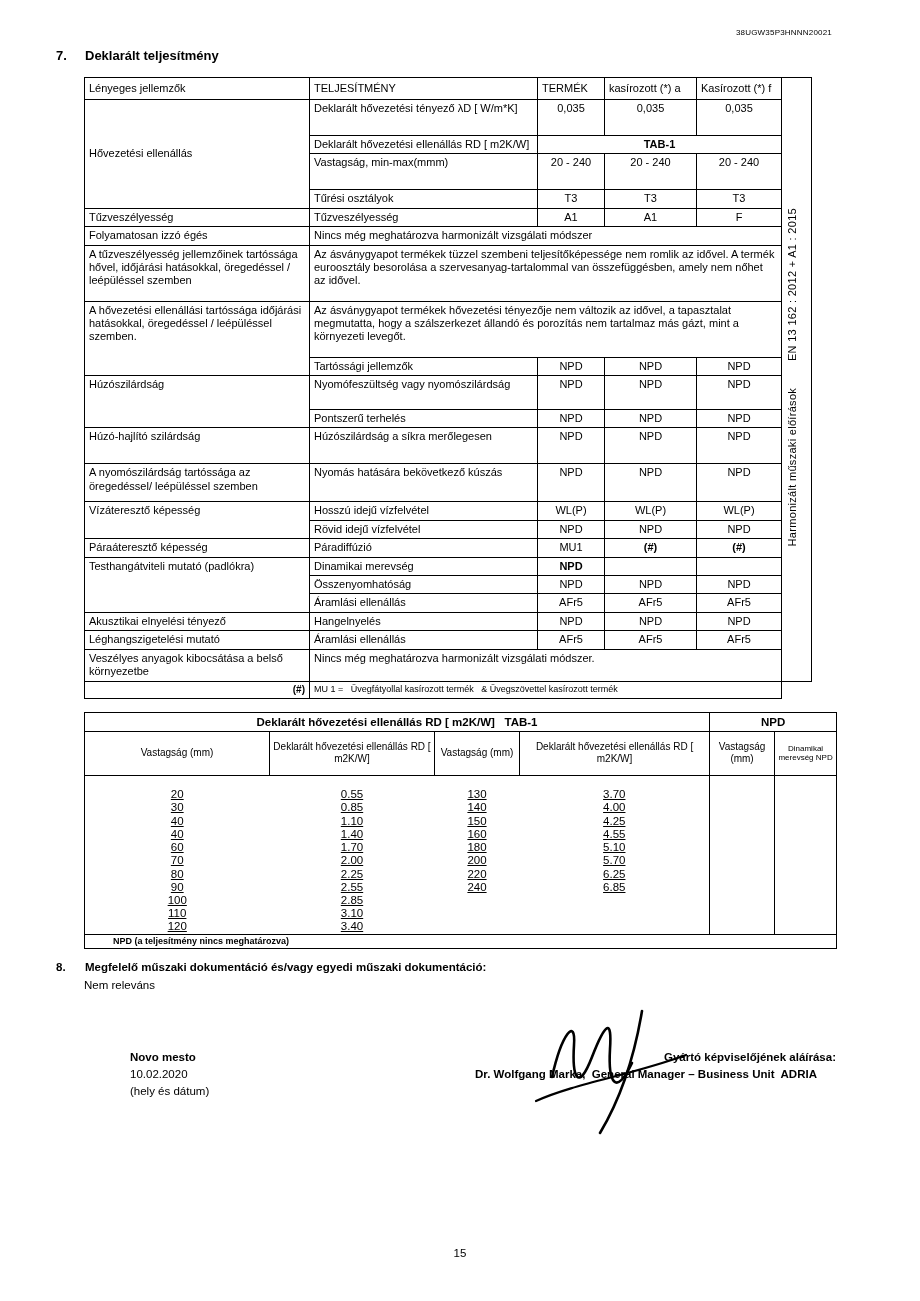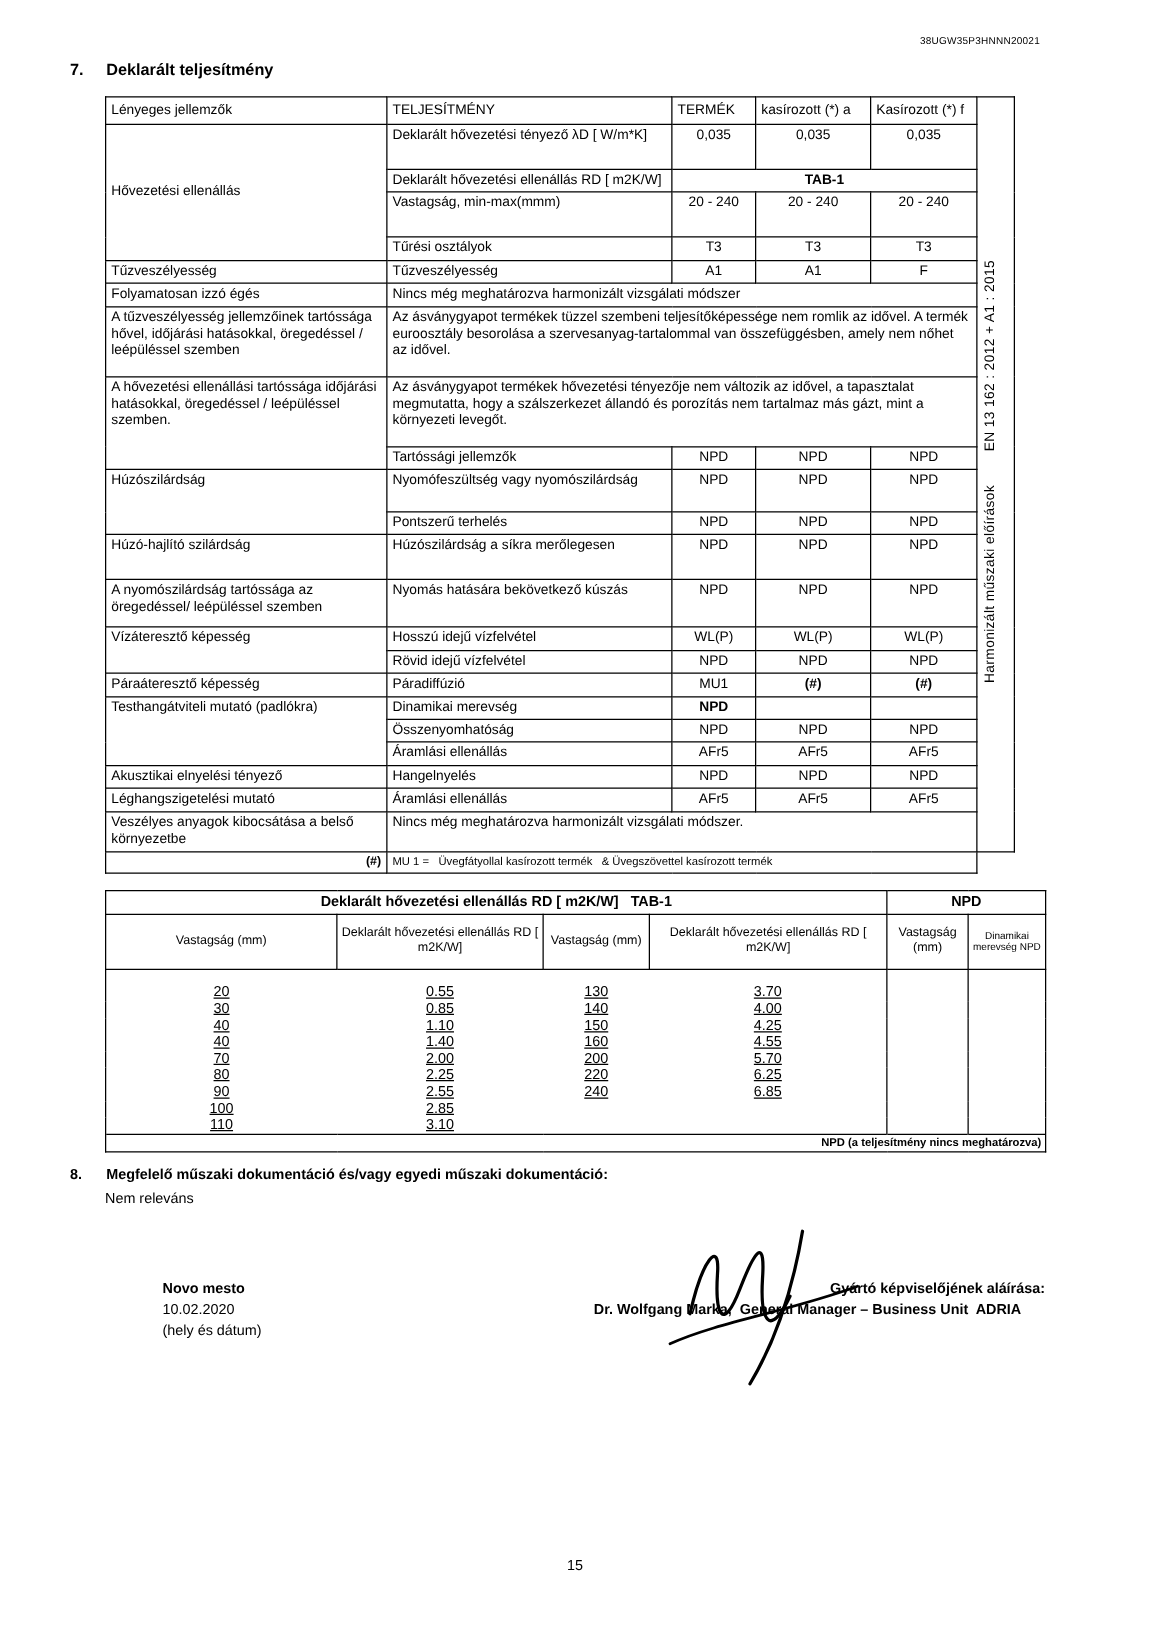--- a/index.html
+++ b/index.html
@@ -34,21 +34,21 @@
   .rd-table td { padding:1px 3px; }
   .rd-title td { border:1px solid #000; font-weight:bold; text-align:center; white-space:pre; height:19px; }
   .rd-head td { border:1px solid #000; text-align:center; font-size:10px; vertical-align:middle; height:44px; line-height:1.2; }
   .rd-head td.small { font-size:8px; }
   .rd-data td, .rd-spacer td { border:none; text-align:center; padding:0; line-height:1.15; }
   .rd-data td:nth-child(1), .rd-spacer td:nth-child(1) { border-left:1px solid #000; }
   .rd-data td:nth-child(5), .rd-spacer td:nth-child(5) { border-left:1px solid #000; }
   .rd-data td:nth-child(6), .rd-spacer td:nth-child(6) { border-left:1px solid #000; border-right:1px solid #000; }
   .rd-spacer td { height:13px; }
   .u { text-decoration:underline; }
-  .rd-footer td { border:1px solid #000; text-align:right; font-weight:bold; font-size:9px; height:14px; line-height:1.2;padding-left:28px; }
+  .rd-footer td { border:1px solid #000; text-align:left; font-weight:bold; font-size:9px; height:14px; line-height:1.2;padding-left:28px; }
 
   .sec8 { margin-top:10px; font-size:11.5px; line-height:1.45; }
   .sec8 .sec-head { font-size:11.5px; margin-bottom:2px; }
   .sec8-para { max-width:720px; }
 
   .sig-area { position:relative; margin-top:55px; display:flex; justify-content:space-between; font-size:11.5px; line-height:1.5; }
   .sig-left { margin-left:46px; width:145px; text-align:left; }
   .sig-right { width:380px; }
   .sig-title { font-weight:bold; text-align:right; }
   .sig-name { font-weight:bold; text-align:center; white-space:pre; }
@@ -285,20 +285,28 @@
         </tr>
         <tr class="rd-data">
           <td><span class="u">40</span></td>
           <td><span class="u">1.40</span></td>
           <td><span class="u">160</span></td>
           <td><span class="u">4.55</span></td>
           <td></td>
             <td></td>
         </tr>
         <tr class="rd-data">
+          <td><span class="u">60</span></td>
+          <td><span class="u">1.70</span></td>
+          <td><span class="u">180</span></td>
+          <td><span class="u">5.10</span></td>
+          <td></td>
+            <td></td>
+        </tr>
+        <tr class="rd-data">
           <td><span class="u">70</span></td>
           <td><span class="u">2.00</span></td>
           <td><span class="u">200</span></td>
           <td><span class="u">5.70</span></td>
           <td></td>
             <td></td>
         </tr>
         <tr class="rd-data">
           <td><span class="u">80</span></td>
           <td><span class="u">2.25</span></td>
@@ -319,20 +327,28 @@
           <td><span class="u">100</span></td>
           <td><span class="u">2.85</span></td>
           <td><span class="u"></span></td>
           <td><span class="u"></span></td>
           <td></td>
             <td></td>
         </tr>
         <tr class="rd-data">
           <td><span class="u">110</span></td>
           <td><span class="u">3.10</span></td>
+          <td><span class="u"></span></td>
+          <td><span class="u"></span></td>
+          <td></td>
+            <td></td>
+        </tr>
+        <tr class="rd-data">
+          <td><span class="u">120</span></td>
+          <td><span class="u">3.40</span></td>
           <td><span class="u"></span></td>
           <td><span class="u"></span></td>
           <td></td>
             <td></td>
         </tr>
         <tr class="rd-footer">
           <td colspan="6">NPD (a teljesítmény nincs meghatározva)</td>
         </tr>
       </tbody>
     </table>

